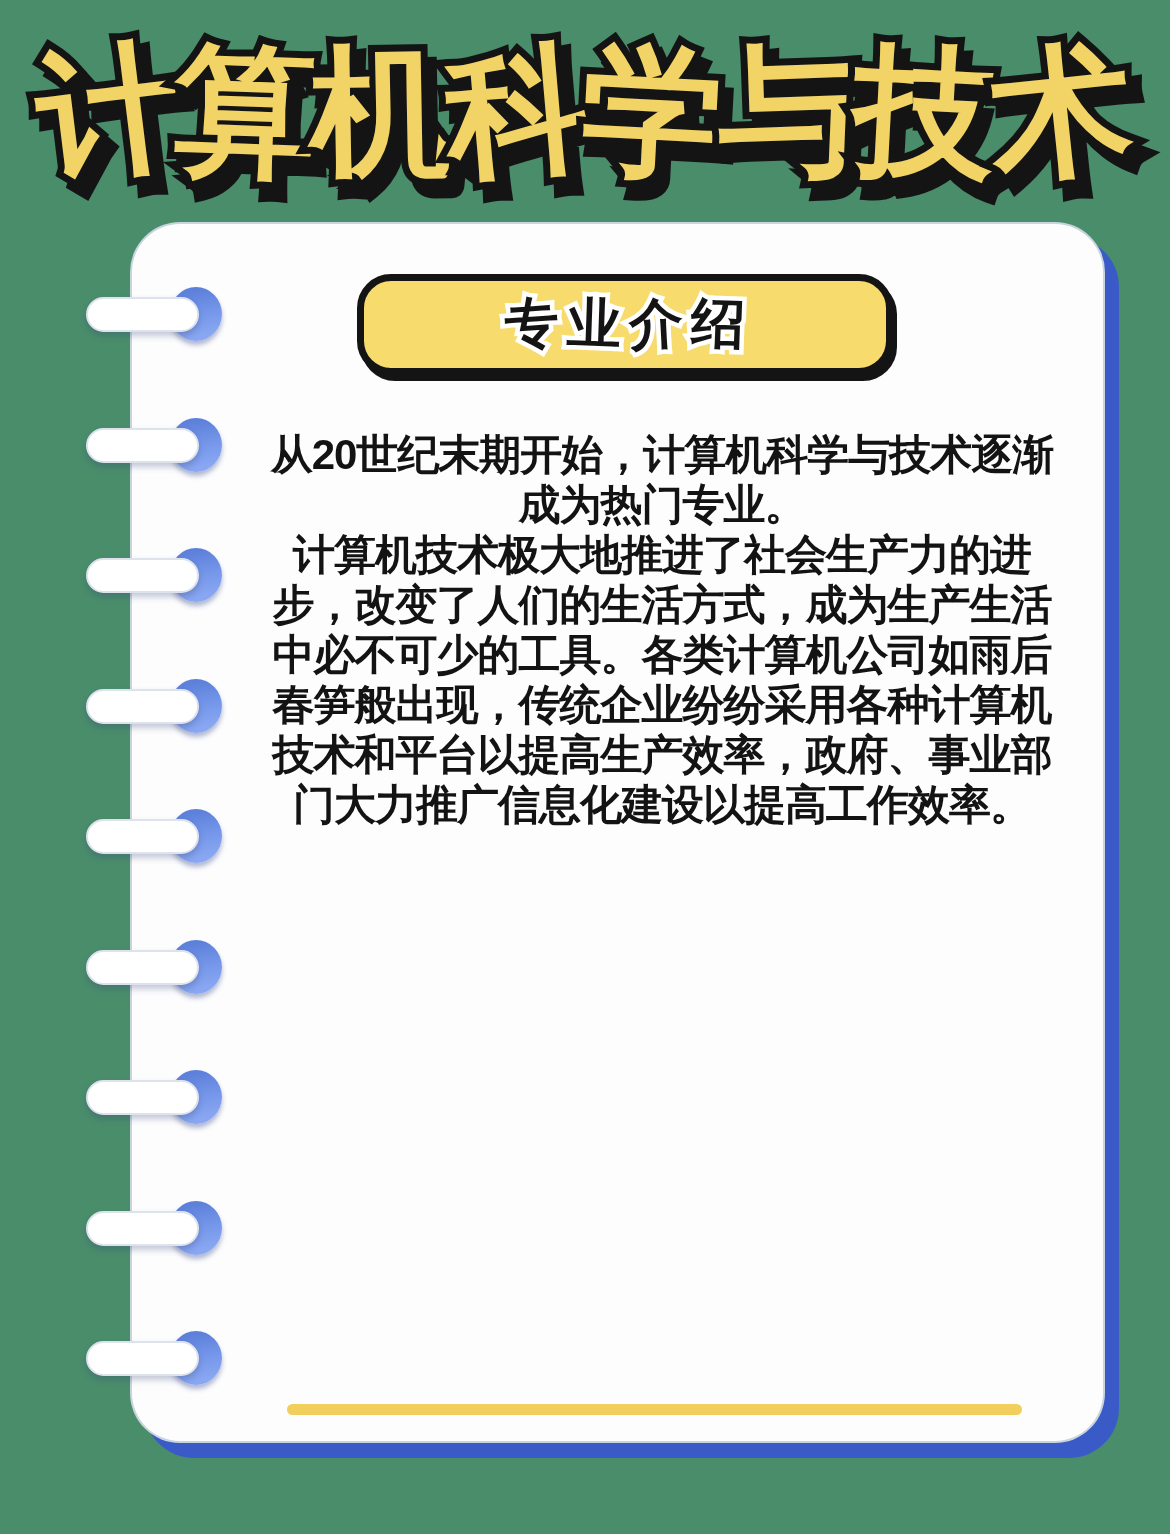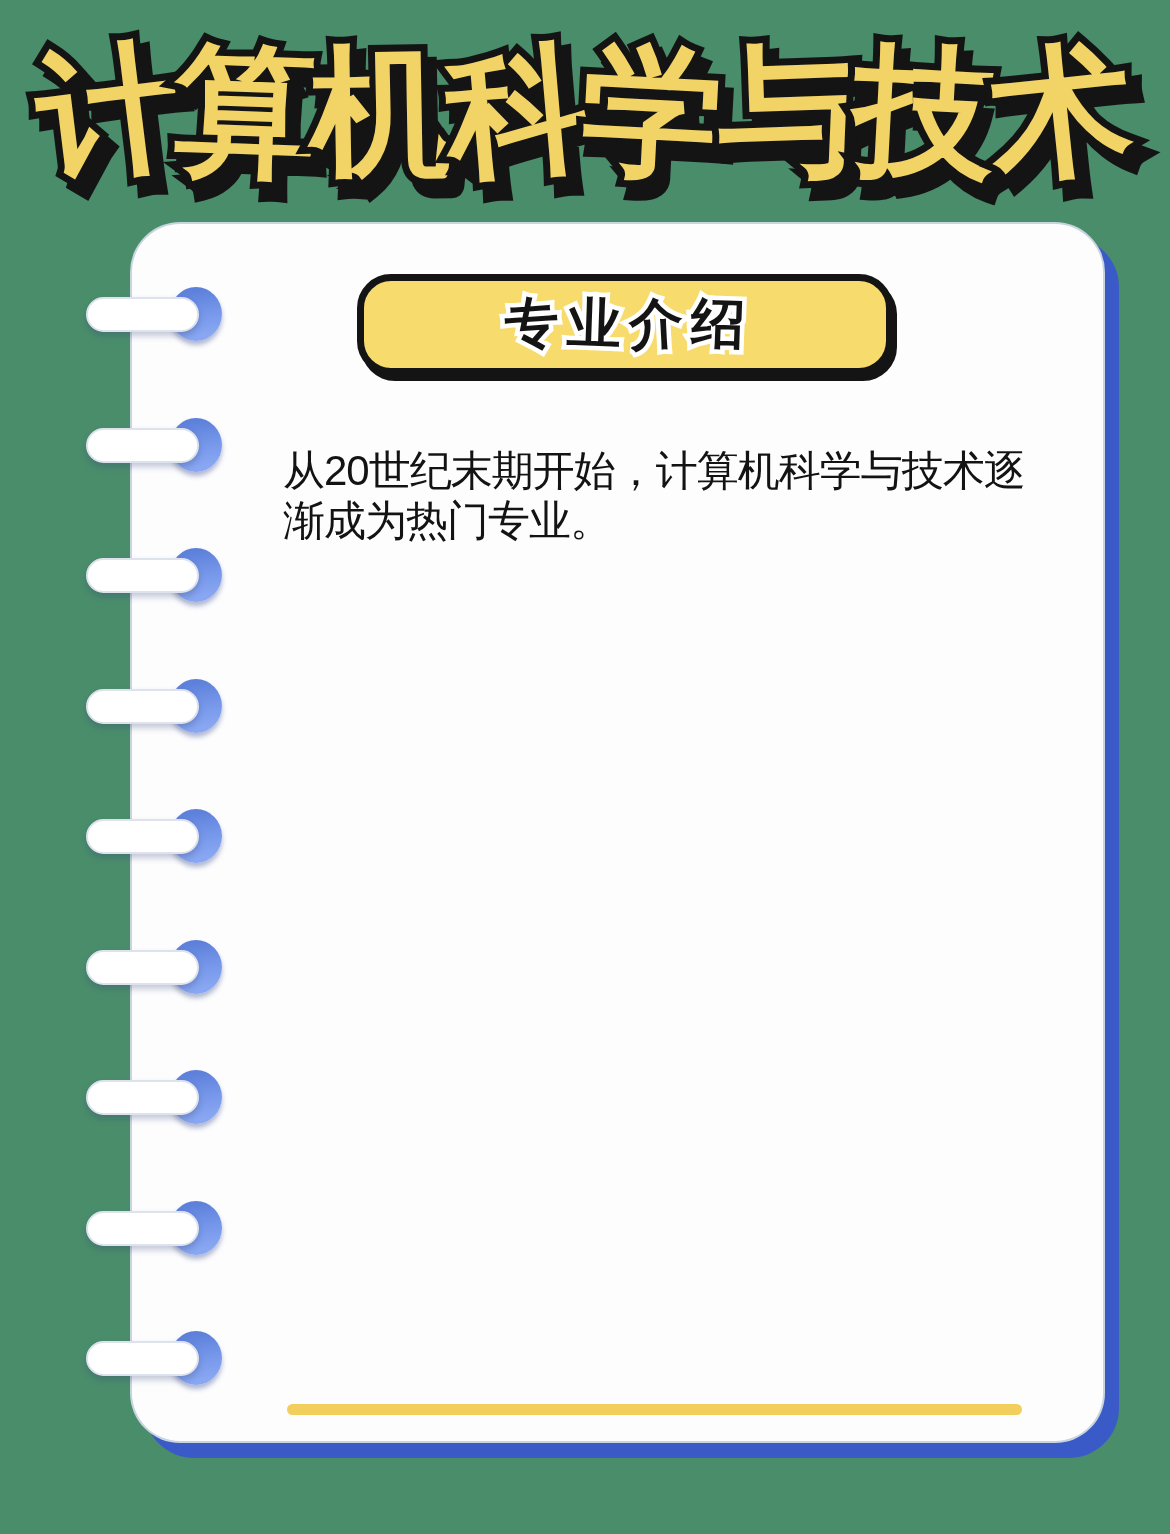--- a/index.html
+++ b/index.html
@@ -149,27 +149,27 @@
   .b-char:nth-of-type(4) { transform: rotate(2deg); }
 
   
   .intro {
     position: absolute;
     left: 135px;
     top: 206px;
     width: 790px;
   }
   .intro p {
-    margin: 16px;
+    margin: 0;
     font-size: 42px;
     line-height: 50px;
-    font-weight: 400;
+    font-weight: 700;
     color: var(--body-text, #131313);
     letter-spacing: -1px;
-    text-align: left;
+    text-align: center;
     word-break: break-all;
   }
 
   
   .accent-line {
     position: absolute;
     left: 155px;
     top: 1180px;
     width: 735px;
     height: 11px;
@@ -224,19 +224,20 @@
           <span class="ring-pill"></span>
         </div>
       </div>
 
     <div class="badge">
       <span class="badge-label"><span class="b-char" data-char="专">专</span><span class="b-char" data-char="业">业</span><span class="b-char" data-char="介">介</span><span class="b-char" data-char="绍">绍</span></span>
     </div>
 
     <div class="intro">
       <p>从20世纪末期开始，计算机科学与技术逐渐成为热门专业。</p>
+      <p>计算机技术极大地推进了社会生产力的进步，改变了人们的生活方式，成为生产生活中必不可少的工具。各类计算机公司如雨后春笋般出现，传统企业纷纷采用各种计算机技术和平台以提高生产效率，政府、事业部门大力推广信息化建设以提高工作效率。</p>
     </div>
 
     <div class="accent-line"></div>
 
   </div>
 
 </div>
 
 </body></html>

